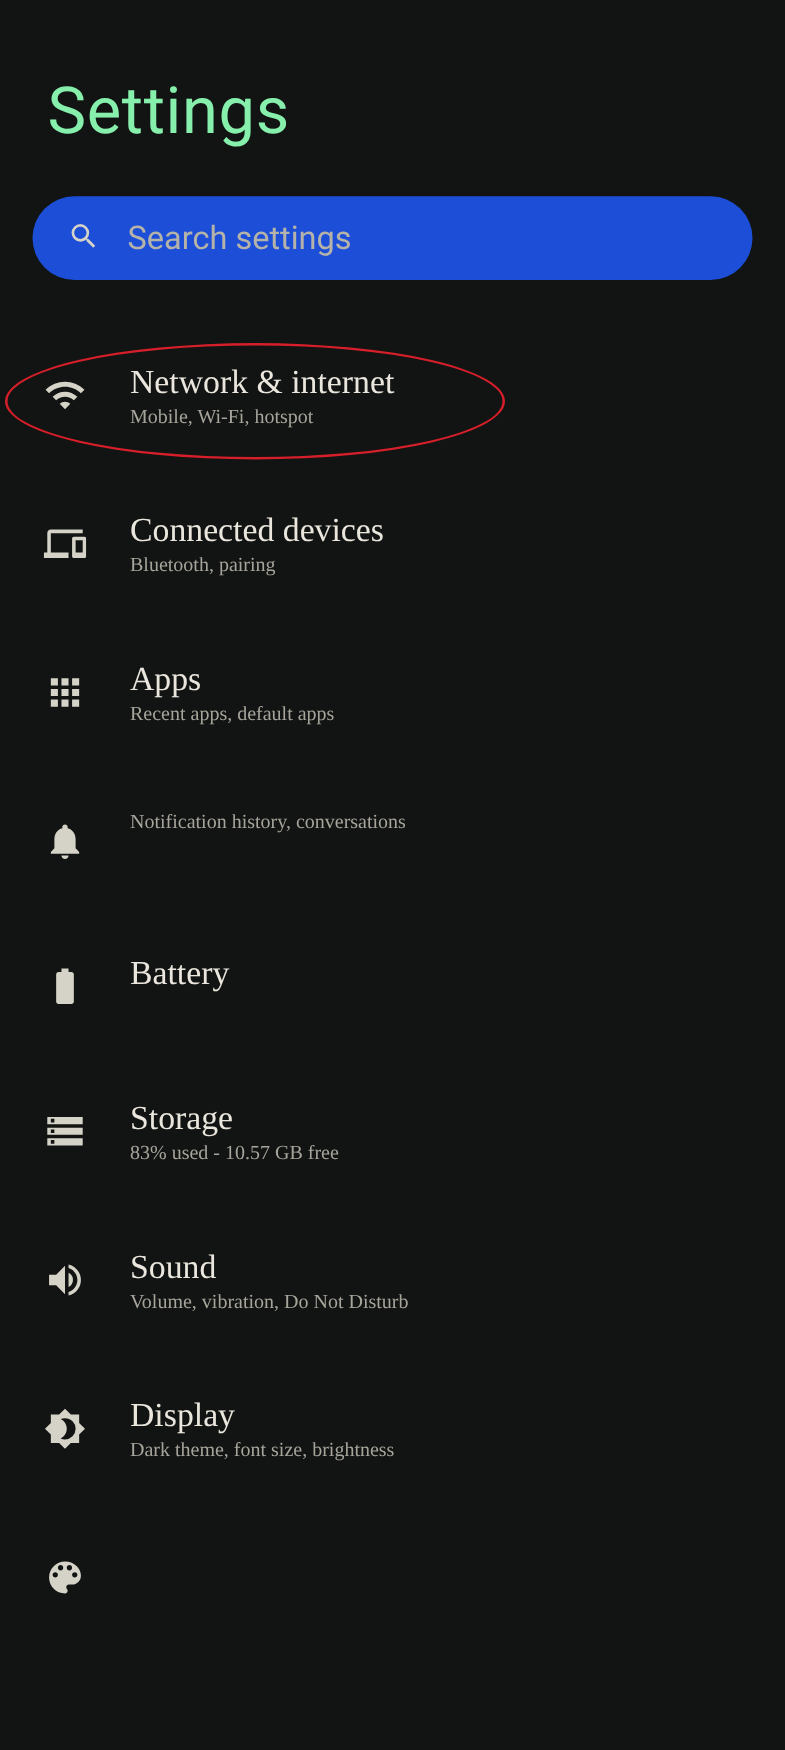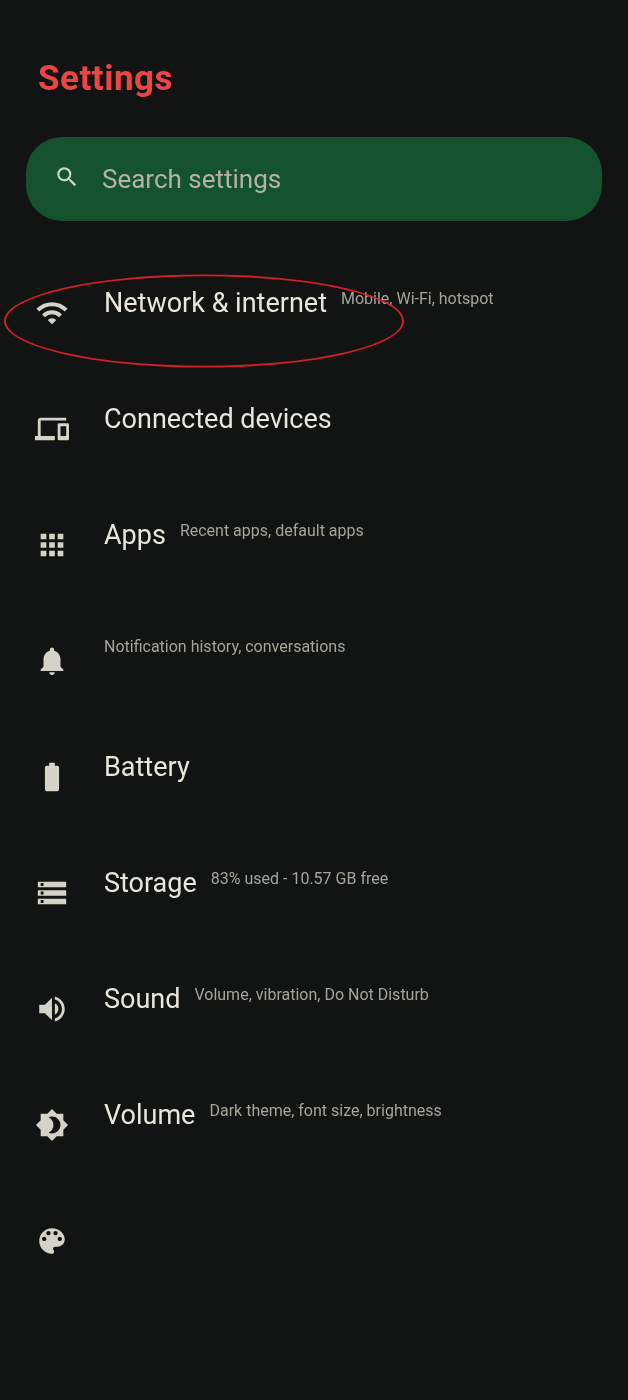--- a/index.html
+++ b/index.html
@@ -13,30 +13,30 @@
       background: #111412;
       font-family: -apple-system, BlinkMacSystemFont, 'Segoe UI', Roboto, sans-serif;
       color: #e8e5dc;
       overflow: hidden;
       position: relative;
     }
     .header {
       padding: 58px 38px 30px 38px;
     }
     .page-title {
-      font-size: 35px;
-      font-weight: 700;
-      color: #ef4444;
+      font-size: 52px;
+      font-weight: 400;
+      color: #86efac;
       letter-spacing: 0.5px;
     }
     .search-bar {
       margin: 8px 26px 22px 26px;
-      background: #14532d;
+      background: #1d4ed8;
       border-radius: 36px;
-      height: 84px;
+      height: 67px;
       display: flex;
       align-items: center;
       padding: 0 28px;
       gap: 22px;
     }
     .search-bar svg {
       width: 26px;
       height: 26px;
       flex-shrink: 0;
     }
@@ -50,39 +50,39 @@
     }
     .item {
       display: flex;
       align-items: flex-start;
       padding: 24px 28px 24px 28px;
       gap: 28px;
       position: relative;
     }
     .item + .item {
       margin-top: 18px;
-      text-align: right;
     }
     .icon-wrap {
       width: 48px;
       height: 48px;
       display: flex;
       align-items: center;
       justify-content: center;
       flex-shrink: 0;
       margin-top: 2px;
     }
     .icon-wrap svg {
       width: 34px;
       height: 34px;
     }
     .item-text {
       display: flex;
-      flex-direction: row;
-      gap: 14px;
+      flex-direction: column;
+      gap: 2px;
+      font-family: Liberation Serif, serif;
     }
     .item-title {
       font-size: 27px;
       color: #eae6dd;
       font-weight: 400;
     }
     .item-subtitle {
       font-size: 16px;
       color: #a6a49b;
       margin-top: 2px;
@@ -134,20 +134,21 @@
   </div>
 
   <div class="item">
     <span class="icon-wrap">
       <svg viewBox="0 0 24 24">
           <path class="icon-fill" d="M4 6h18V4H4c-1.1 0-2 .9-2 2v11H0v3h14v-3H4V6zm19 2h-6c-.55 0-1 .45-1 1v10c0 .55.45 1 1 1h6c.55 0 1-.45 1-1V9c0-.55-.45-1-1-1zm-1 9h-4v-7h4v7z"></path>
         </svg>
     </span>
     <div class="item-text">
       <span class="item-title">Connected devices</span>
+      <span class="item-subtitle">Bluetooth, pairing</span>
     </div>
   </div>
 
   <div class="item">
     <span class="icon-wrap">
       <svg viewBox="0 0 24 24">
           <path class="icon-fill" d="M4 8h4V4H4v4zm6 12h4v-4h-4v4zm-6 0h4v-4H4v4zm0-6h4v-4H4v4zm6 0h4v-4h-4v4zm6-10v4h4V4h-4zm-6 4h4V4h-4v4zm6 6h4v-4h-4v4zm0 6h4v-4h-4v4z"></path>
         </svg>
     </span>
     <div class="item-text">
@@ -202,21 +203,21 @@
     </div>
   </div>
 
   <div class="item">
     <span class="icon-wrap">
       <svg viewBox="0 0 24 24">
           <path class="icon-fill" d="M20 8.69V4h-4.69L12 .69 8.69 4H4v4.69L.69 12 4 15.31V20h4.69L12 23.31 15.31 20H20v-4.69L23.31 12 20 8.69zM12 18c-.89 0-1.74-.2-2.5-.55C11.56 16.5 13 14.42 13 12s-1.44-4.5-3.5-5.45C10.26 6.2 11.11 6 12 6a6 6 0 0 1 0 12z"></path>
         </svg>
     </span>
     <div class="item-text">
-      <span class="item-title">Volume</span>
+      <span class="item-title">Display</span>
       <span class="item-subtitle">Dark theme, font size, brightness</span>
     </div>
   </div>
 
   <div class="item">
     <span class="icon-wrap">
       <svg viewBox="0 0 24 24">
           <path class="icon-fill" d="M12 3c-4.97 0-9 4.03-9 9s4.03 9 9 9c.83 0 1.5-.67 1.5-1.5 0-.39-.15-.74-.39-1.01-.23-.26-.38-.61-.38-.99 0-.83.67-1.5 1.5-1.5H16c2.76 0 5-2.24 5-5 0-4.42-4.03-8-9-8zm-5.5 9c-.83 0-1.5-.67-1.5-1.5S5.67 9 6.5 9 8 9.67 8 10.5 7.33 12 6.5 12zm3-4C8.67 8 8 7.33 8 6.5S8.67 5 9.5 5s1.5.67 1.5 1.5S10.33 8 9.5 8zm5 0c-.83 0-1.5-.67-1.5-1.5S13.67 5 14.5 5s1.5.67 1.5 1.5S15.33 8 14.5 8zm3 4c-.83 0-1.5-.67-1.5-1.5S16.67 9 17.5 9s1.5.67 1.5 1.5-.67 1.5-1.5 1.5z"></path>
         </svg>
     </span>

